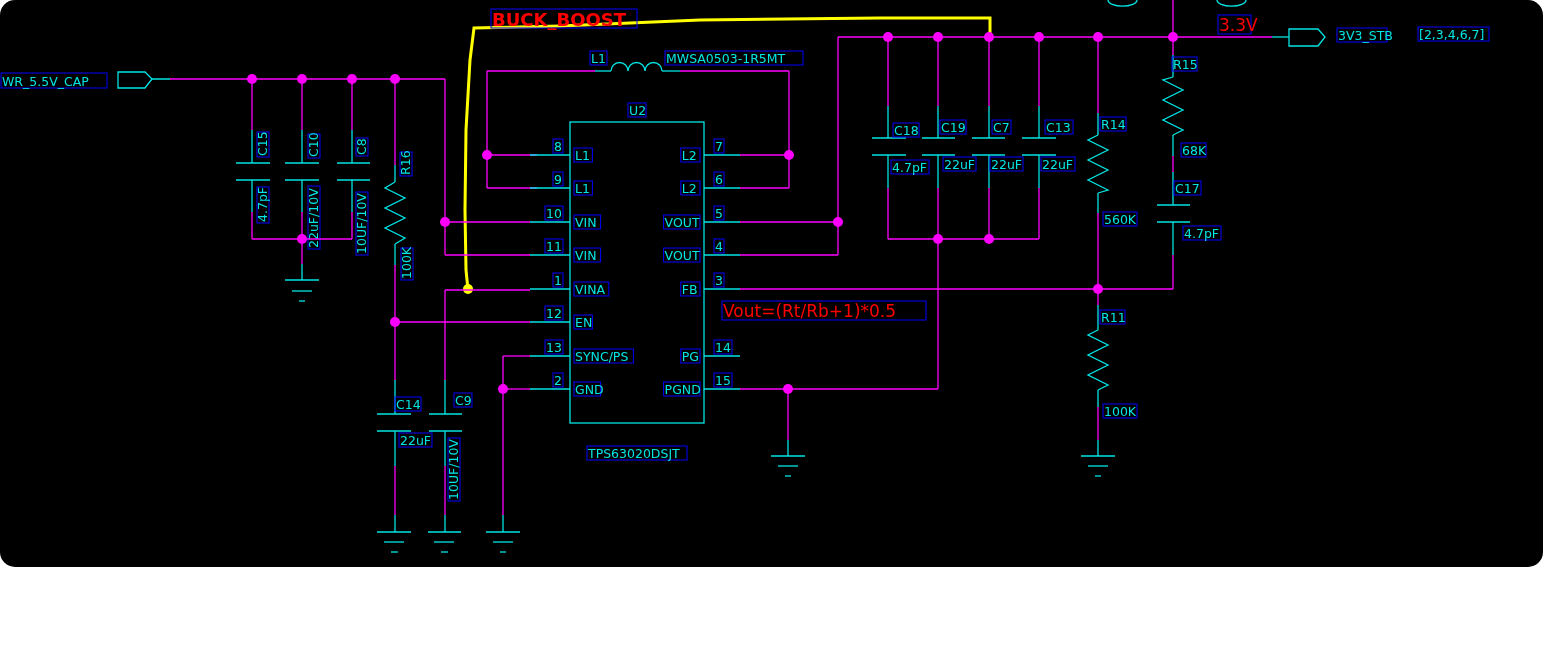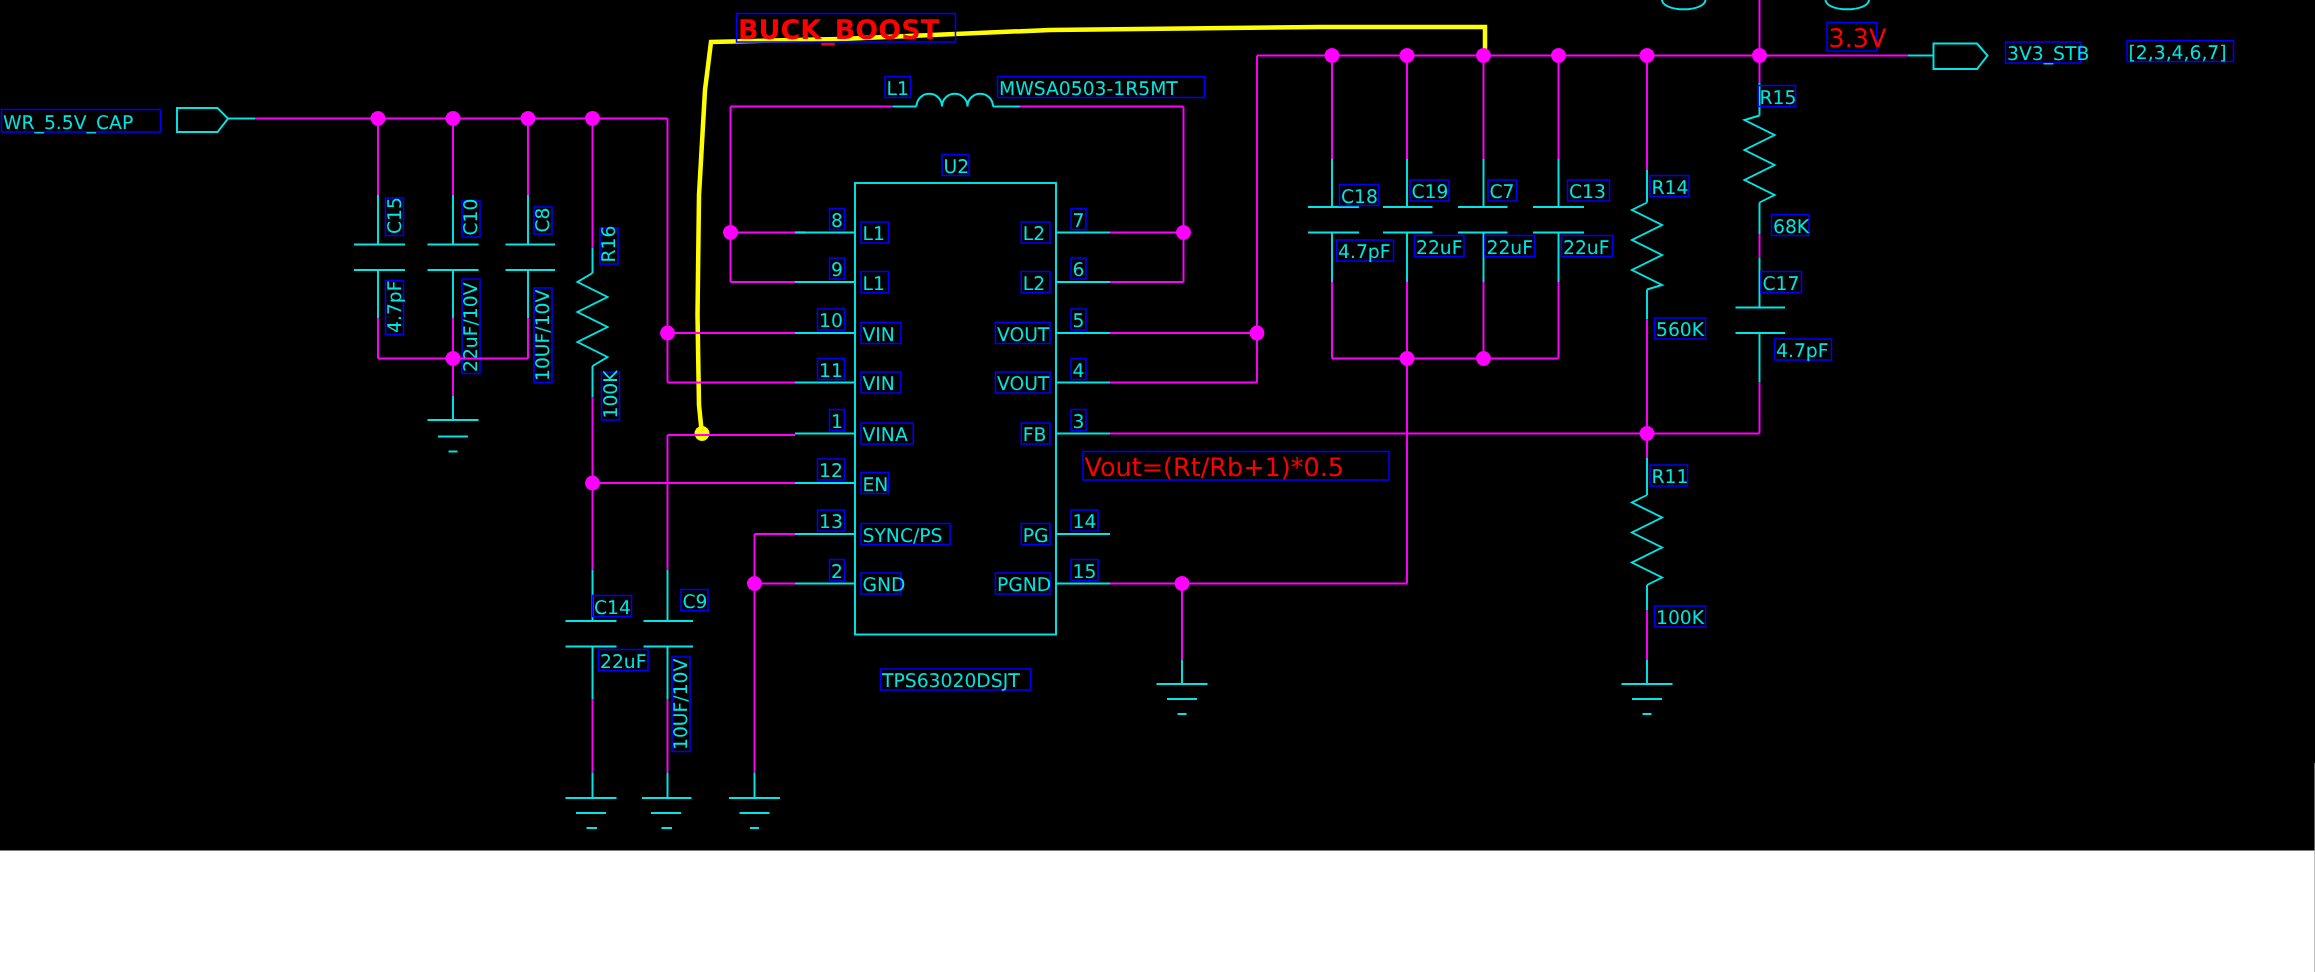--- a/index.html
+++ b/index.html
@@ -1,17 +1,17 @@
 <!DOCTYPE html>
 <html><head>
 <meta charset="utf-8">
 <style>
   html, body { margin:0; padding:0; background:#ffffff; }
   body { width:1543px; height:648px; overflow:hidden; position:relative; font-family:"DejaVu Sans", sans-serif; }
-  #canvas { position:absolute; left:0; top:0; width:1543px; height:567px; background:#000000; overflow:hidden; }
+  #canvas { position:absolute; left:0; top:0; width:1543px; height:567px; background:#000000; overflow:hidden;border-radius:15px; }
   svg { position:absolute; left:0; top:0; }
   .lbl { font-family:"DejaVu Sans", sans-serif; font-size:12.5px; fill:#00e5e5; }
   .box { fill:none; stroke:#0000ff; stroke-width:1; }
   .wire { stroke:#ff00ff; stroke-width:1.3; fill:none; }
   .pin { stroke:#00e5e5; stroke-width:1.3; fill:none; }
   .dot { fill:#ff00ff; }
   .red { font-family:"DejaVu Sans", sans-serif; fill:#ff0000; }
 </style>
 </head>
 <body>

